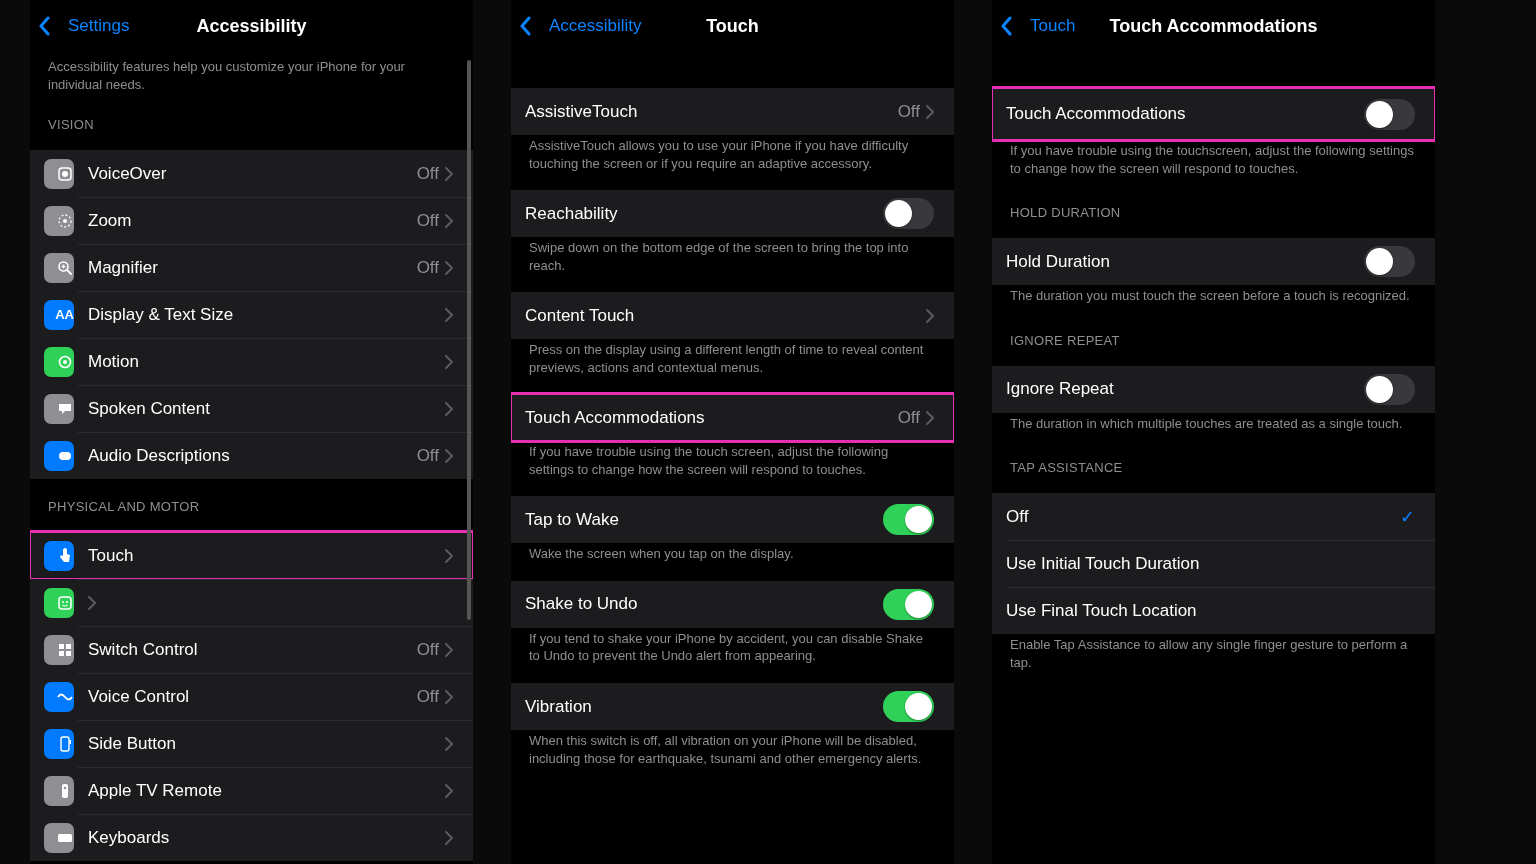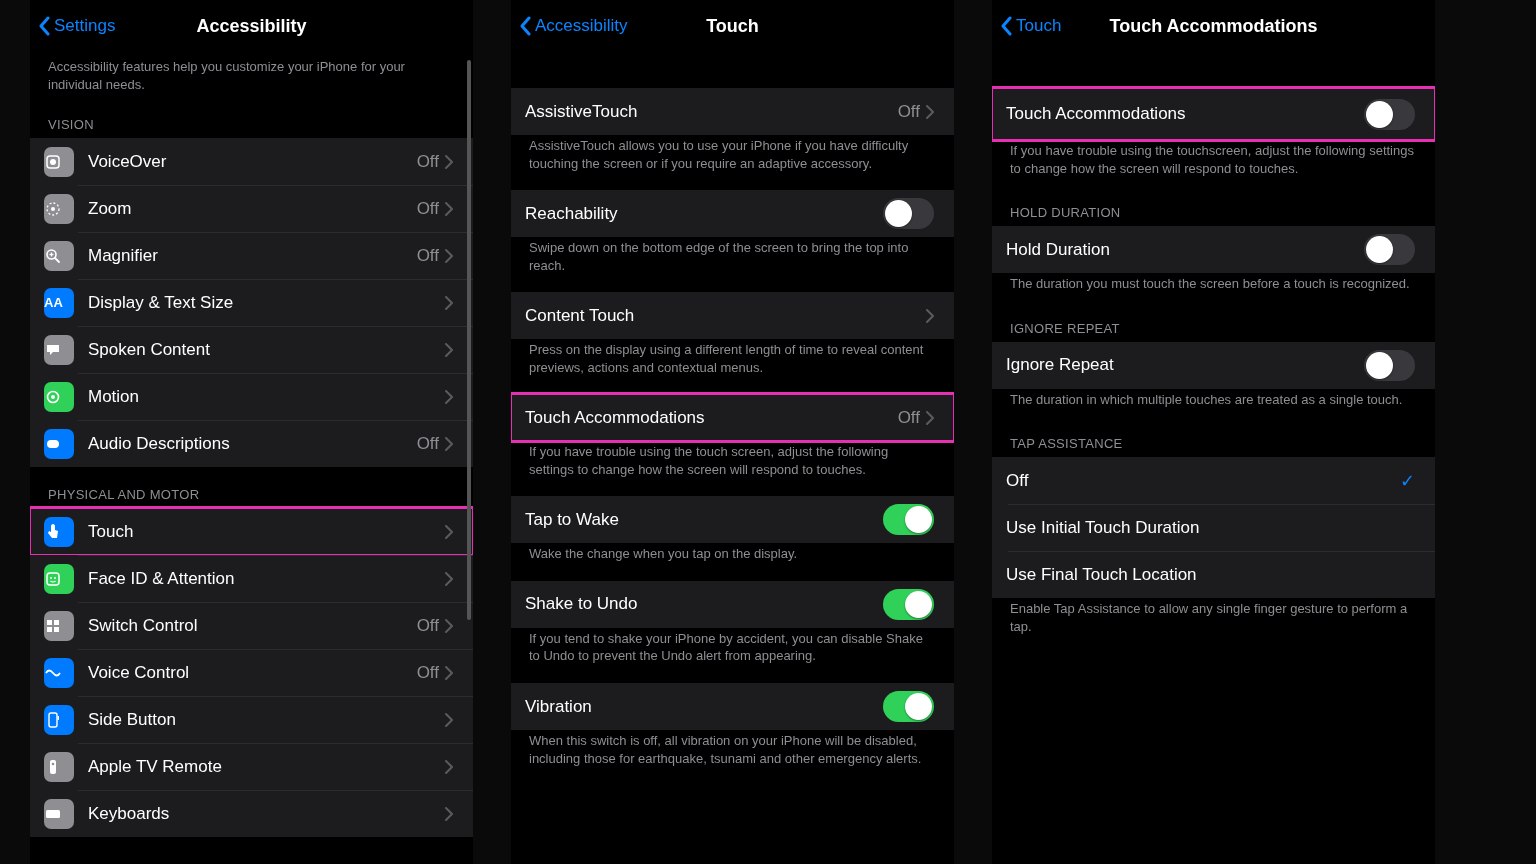--- a/index.html
+++ b/index.html
@@ -34,42 +34,42 @@
     align-items: center;
     height: 52px;
     position: relative;
     padding: 0 8px;
   }
   .nav .back {
     display: flex;
     align-items: center;
     color: #0a84ff;
     font-size: 17px;
-    gap: 3px;
+    gap: 17px;
   }
   .nav .title {
     position: absolute;
     left: 0; right: 0;
     text-align: center;
     color: #fff;
     font-size: 18px;
     font-weight: 600;
     pointer-events: none;
   }
   .intro {
     color: #8e8e93;
     font-size: 13px;
     padding: 6px 18px 4px 18px;
     line-height: 1.35;
   }
   .section-header {
     color: #8e8e93;
     font-size: 13px;
     text-transform: uppercase;
-    padding: 20px 18px 6px 18px;
+    padding: 20px 18px 18px 18px;
     letter-spacing: 0.3px;
   }
   .row {
     background: #1c1c1e;
     display: flex;
     align-items: center;
     min-height: 47px;
     padding: 0 20px 0 14px;
     position: relative;
   }
@@ -85,21 +85,21 @@
   }
   .row.no-icon + .row::before,
   .row.no-icon.sep-top::before { left: 16px; }
   .row .icon {
     width: 30px;
     height: 30px;
     border-radius: 7px;
     margin-right: 14px;
     display: flex;
     align-items: center;
-    justify-content: flex-start;
+    justify-content: flex-end;
     flex-shrink: 0;
     color: #fff;
   }
   .row .label {
     color: #fff;
     font-size: 17px;
     flex: 1;
   }
   .row .val {
     color: #8e8e93;
@@ -220,40 +220,40 @@
         <span style="font-size:13px;font-weight:700;">AA</span>
       </div>
     <div class="label">Display &amp; Text Size</div>
     <div class="chev">
         <svg width="8" height="14" viewBox="0 0 8 14">
           <path d="M1 1 L7 7 L1 13" stroke="#5a5a5f" stroke-width="2" fill="none" stroke-linecap="round"></path>
         </svg>
       </div>
   </div>
   <div class="row">
-    <div class="icon bg-gray">
-        <svg width="18" height="18" viewBox="0 0 18 18">
-          <path d="M3 4 h12 v7 h-6 l-3 3 v-3 h-3 z" fill="#fff"></path>
-        </svg>
-      </div>
-    <div class="label">Spoken Content</div>
-    <div class="chev">
-        <svg width="8" height="14" viewBox="0 0 8 14">
-          <path d="M1 1 L7 7 L1 13" stroke="#5a5a5f" stroke-width="2" fill="none" stroke-linecap="round"></path>
-        </svg>
-      </div>
-  </div>
-  <div class="row">
     <div class="icon bg-green">
         <svg width="18" height="18" viewBox="0 0 18 18">
           <circle cx="9" cy="9" r="5.5" fill="none" stroke="#fff" stroke-width="1.6"></circle>
           <circle cx="9" cy="9" r="2" fill="#fff"></circle>
         </svg>
       </div>
     <div class="label">Motion</div>
+    <div class="chev">
+        <svg width="8" height="14" viewBox="0 0 8 14">
+          <path d="M1 1 L7 7 L1 13" stroke="#5a5a5f" stroke-width="2" fill="none" stroke-linecap="round"></path>
+        </svg>
+      </div>
+  </div>
+  <div class="row">
+    <div class="icon bg-gray">
+        <svg width="18" height="18" viewBox="0 0 18 18">
+          <path d="M3 4 h12 v7 h-6 l-3 3 v-3 h-3 z" fill="#fff"></path>
+        </svg>
+      </div>
+    <div class="label">Spoken Content</div>
     <div class="chev">
         <svg width="8" height="14" viewBox="0 0 8 14">
           <path d="M1 1 L7 7 L1 13" stroke="#5a5a5f" stroke-width="2" fill="none" stroke-linecap="round"></path>
         </svg>
       </div>
   </div>
   <div class="row">
     <div class="icon bg-blue">
         <svg width="18" height="18" viewBox="0 0 18 18">
           <rect x="3" y="5" width="12" height="8" rx="4" fill="#fff"></rect>
@@ -285,21 +285,20 @@
   </div>
   <div class="row">
     <div class="icon bg-green">
         <svg width="18" height="18" viewBox="0 0 18 18">
           <rect x="3" y="3" width="12" height="12" rx="3" fill="none" stroke="#fff" stroke-width="1.5"></rect>
           <circle cx="7" cy="8" r="1" fill="#fff"></circle>
           <circle cx="11" cy="8" r="1" fill="#fff"></circle>
           <path d="M6.5 11 Q9 13 11.5 11" stroke="#fff" stroke-width="1.2" fill="none"></path>
         </svg>
       </div>
-    <div class="label">Face ID &amp; Attention</div>
     <div class="chev">
         <svg width="8" height="14" viewBox="0 0 8 14">
           <path d="M1 1 L7 7 L1 13" stroke="#5a5a5f" stroke-width="2" fill="none" stroke-linecap="round"></path>
         </svg>
       </div>
   </div>
   <div class="row">
     <div class="icon bg-gray">
         <svg width="18" height="18" viewBox="0 0 18 18">
           <rect x="3" y="3" width="5" height="5" fill="#fff"></rect>
@@ -431,21 +430,21 @@
   </div>
   <div class="footer">If you have trouble using the touch screen, adjust the following settings to change how the screen will respond to touches.</div>
 
   <div class="gap-small"></div>
   <div class="row no-icon">
     <div class="label">Tap to Wake</div>
     <div class="toggle on">
         <div class="knob"></div>
       </div>
   </div>
-  <div class="footer">Wake the change when you tap on the display.</div>
+  <div class="footer">Wake the screen when you tap on the display.</div>
 
   <div class="gap-small"></div>
   <div class="row no-icon">
     <div class="label">Shake to Undo</div>
     <div class="toggle on">
         <div class="knob"></div>
       </div>
   </div>
   <div class="footer">If you tend to shake your iPhone by accident, you can disable Shake to Undo to prevent the Undo alert from appearing.</div>
 

